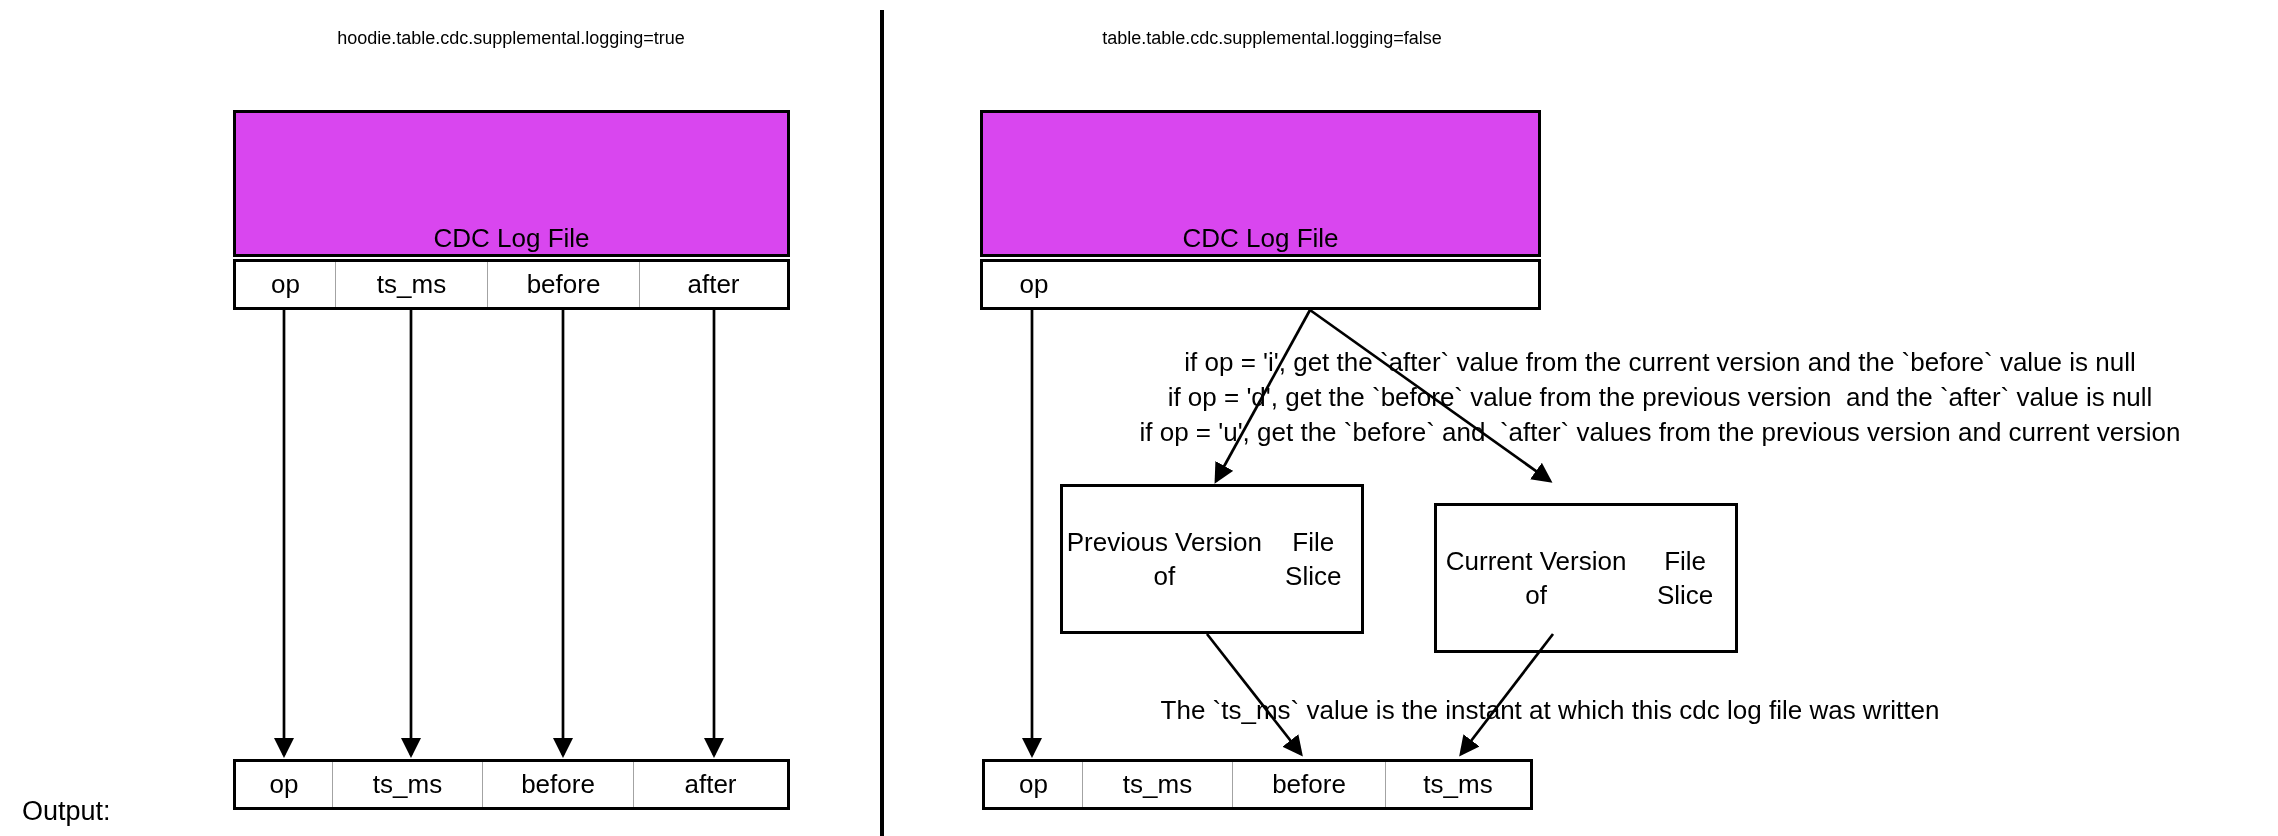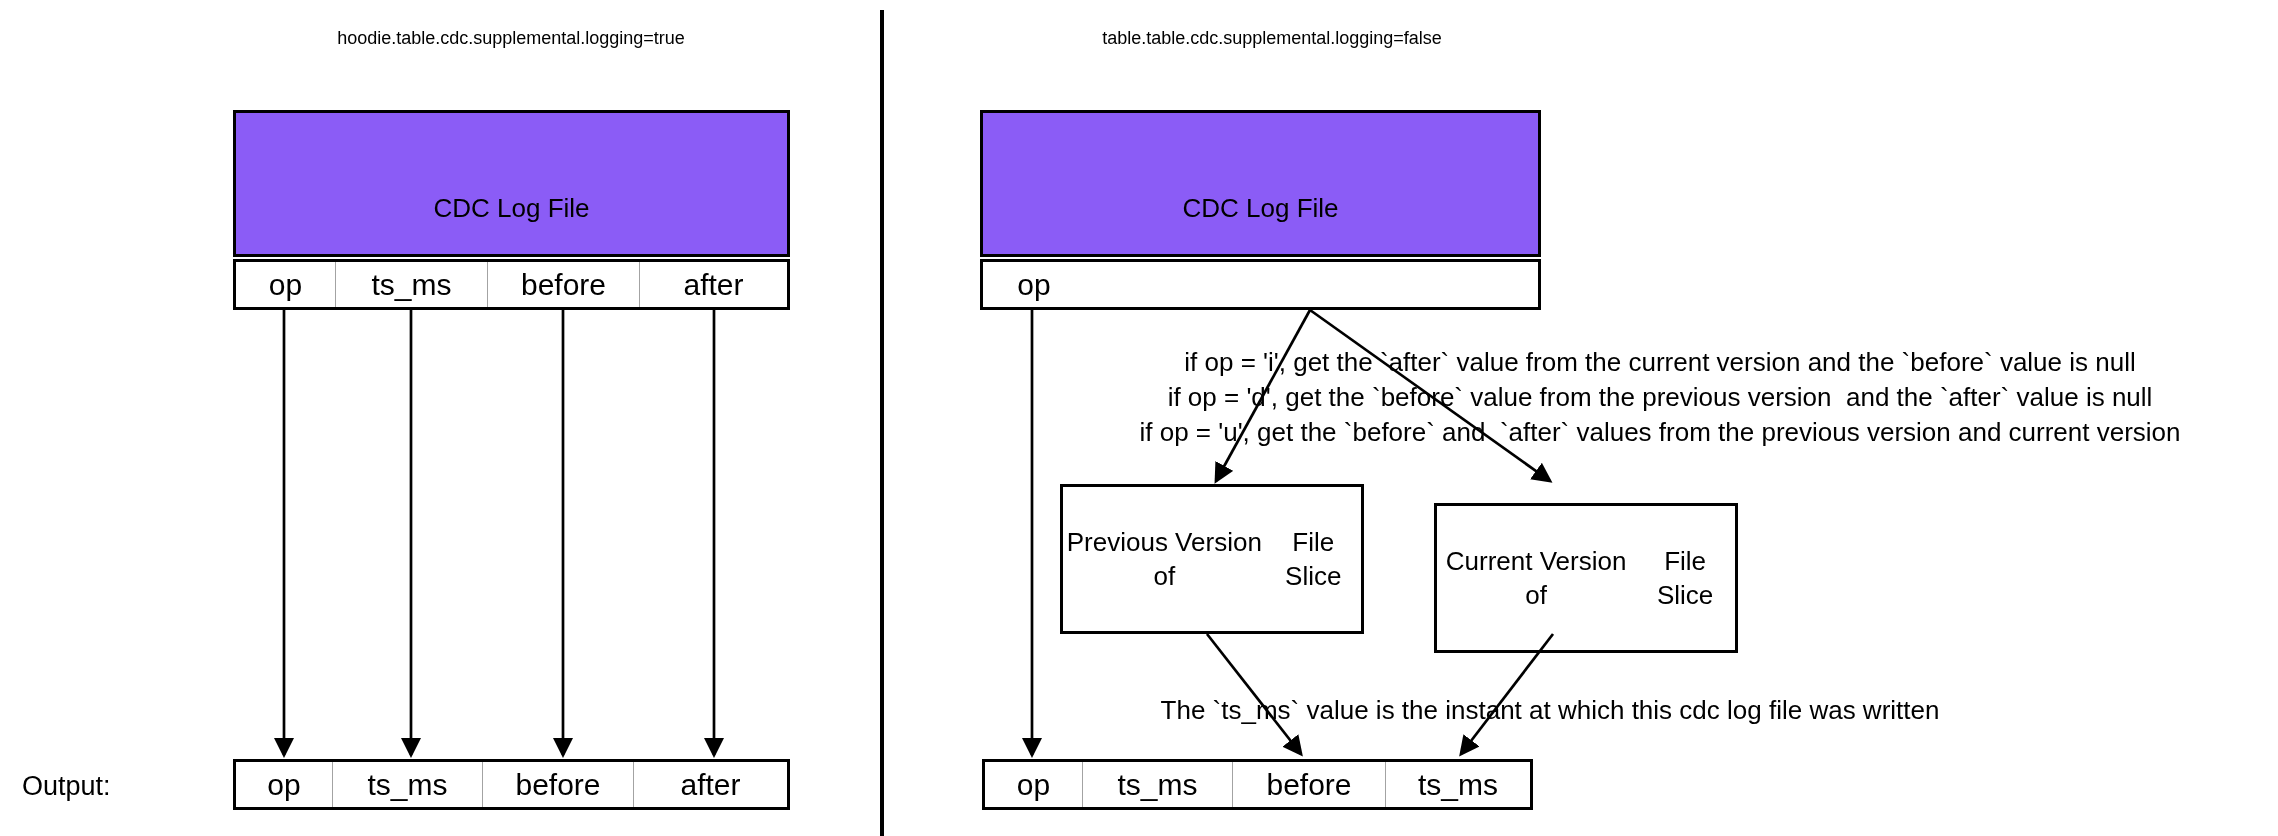--- a/index.html
+++ b/index.html
@@ -23,39 +23,38 @@
     white-space: nowrap;
   }
 
   
   .tbl-header {
     box-sizing: border-box;
     border: 3px solid #000;
     display: flex;
     justify-content: center;
     align-items: flex-end;
-    padding-bottom: 30px;
     font-size: 26px;
-    background: #8b5cf6;
+    background: #d946ef;
   }
 
   
   .col-row {
     box-sizing: border-box;
     border: 3px solid #000;
     display: flex;
     background: #fff;
   }
   .col-row .cell {
     box-sizing: border-box;
     height: 100%;
     display: flex;
     align-items: center;
     justify-content: center;
-    font-size: 30px;
+    font-size: 26px;
     white-space: nowrap;
   }
   .col-row .cell + .cell { border-left: 1px solid #a3a3a3; }
 
   .slice-box {
     box-sizing: border-box;
     border: 3px solid #000;
     display: flex;
     flex-direction: row;
     align-items: center;
@@ -77,20 +76,21 @@
     font-size: 26px;
     line-height: 32px;
     text-align: center;
     white-space: nowrap;
   }
 
   .output-label {
     font-size: 27px;
     line-height: 32px;
     white-space: nowrap;
+    margin-top: 25px;
   }
 
   .divider {
     background: #000;
   }
 
   #connectors {
     position: absolute;
     top: 0; left: 0;
     pointer-events: none;

